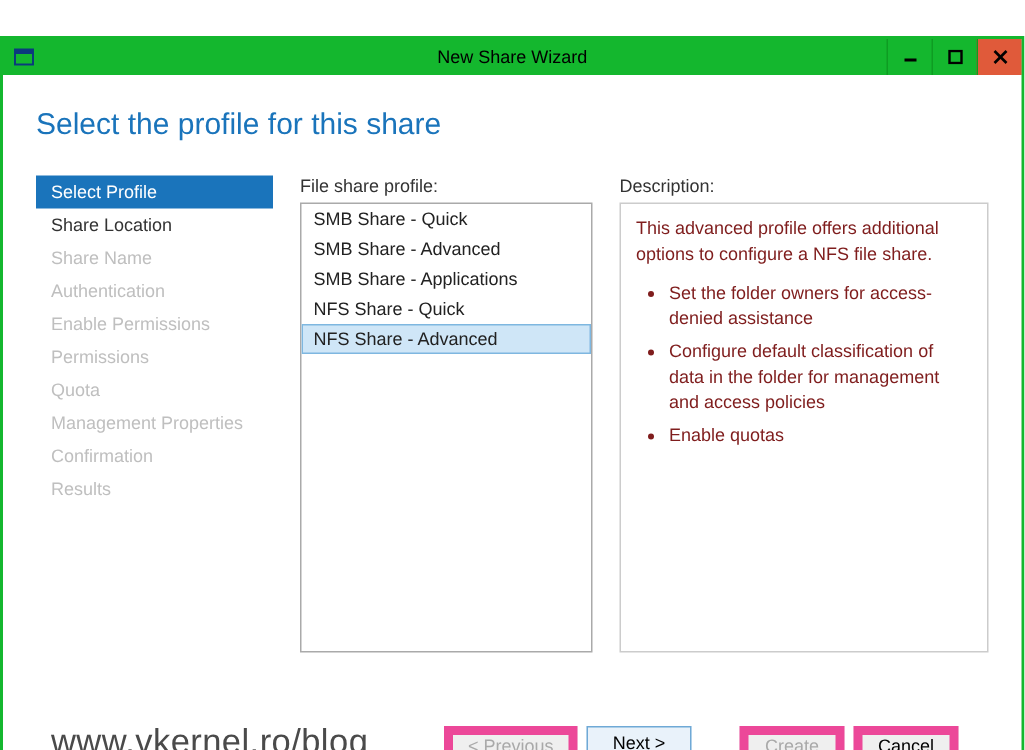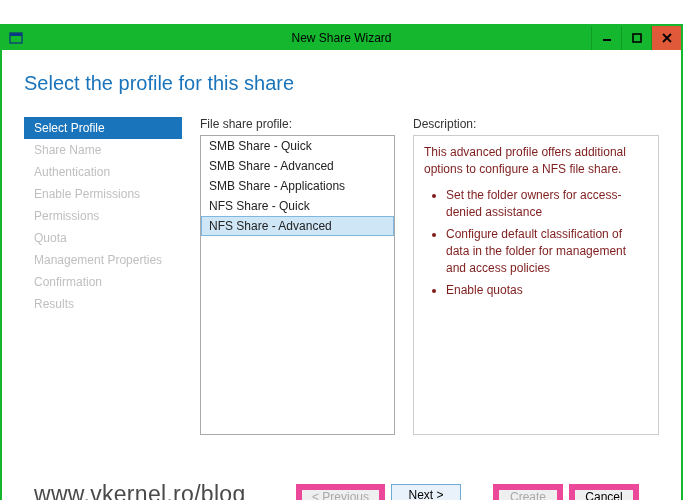--- a/index.html
+++ b/index.html
@@ -199,20 +199,21 @@
       </div>
     </div>
   </div>
 
   <div class="content">
     <div class="heading">Select the profile for this share</div>
 
     <div class="main-area">
       <div class="sidebar" id="sidebar">
           <div class="sidebar-item enabled selected">Select Profile</div>
+          <div class="sidebar-item enabled">Share Location</div>
           <div class="sidebar-item">Share Name</div>
           <div class="sidebar-item">Authentication</div>
           <div class="sidebar-item">Enable Permissions</div>
           <div class="sidebar-item">Permissions</div>
           <div class="sidebar-item">Quota</div>
           <div class="sidebar-item">Management Properties</div>
           <div class="sidebar-item">Confirmation</div>
           <div class="sidebar-item">Results</div>
         </div>
 

